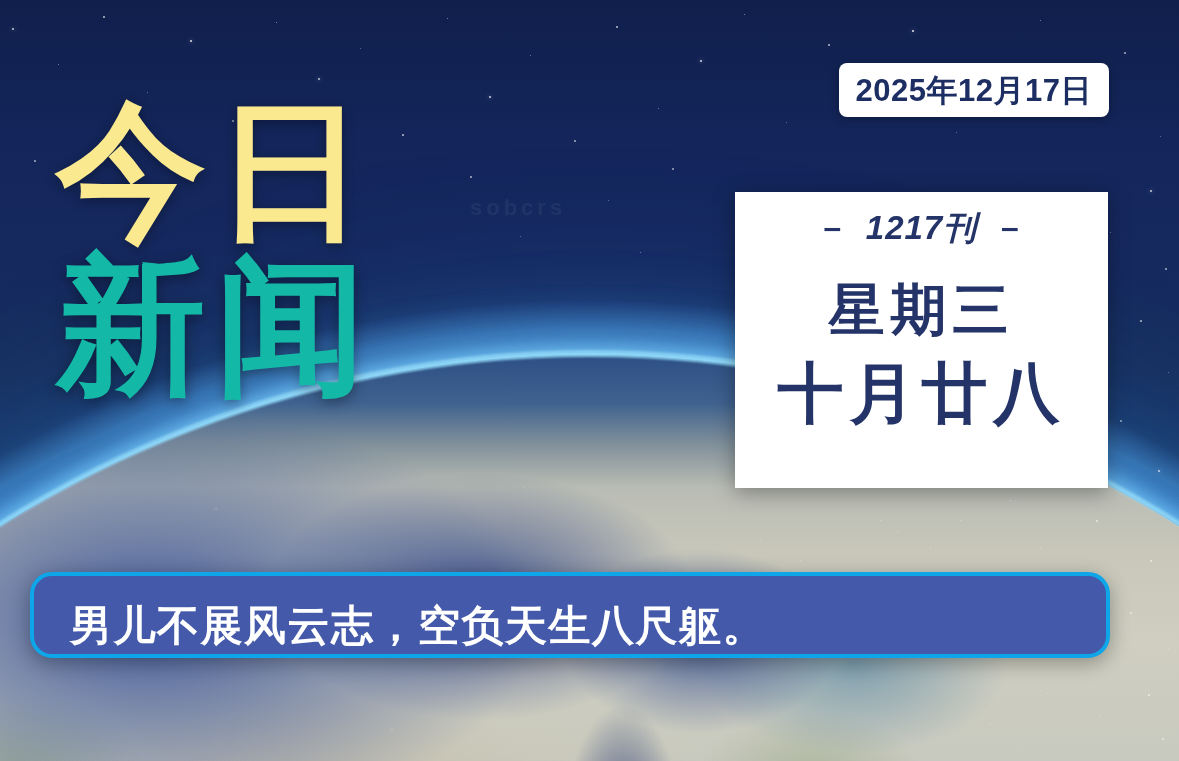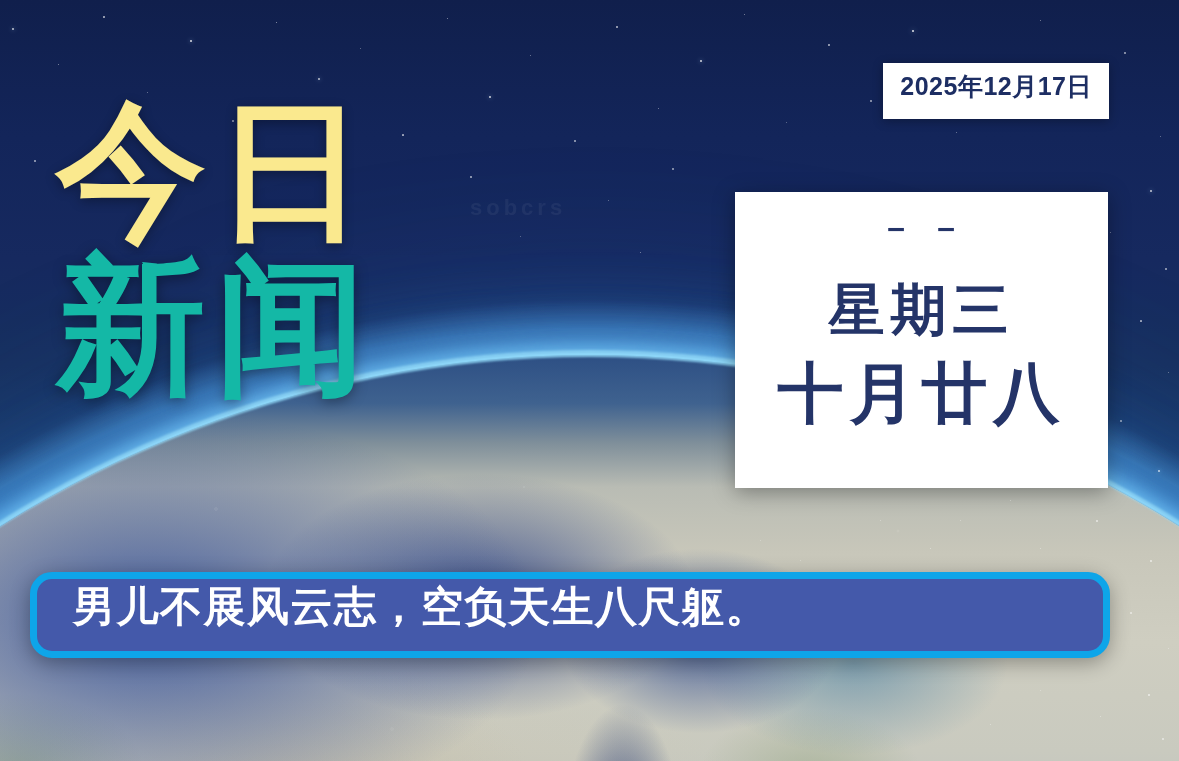--- a/index.html
+++ b/index.html
@@ -162,25 +162,25 @@
   }
 
   
   .date-badge {
     position: absolute;
     right: 70px;
     top: 63px;
     z-index: 8;
     background: #ffffff;
     color: #1d2e63;
-    font-size: 25px;
+    font-size: 31px;
     font-weight: 700;
     letter-spacing: 0.5px;
-    padding: 7px 17px 16px;
-    border-radius: 0;
+    padding: 7px 17px 5px;
+    border-radius: 8px;
     box-shadow: 0 2px 10px rgba(0,0,0,0.30);
     white-space: nowrap;
   }
 
   
   .tagline {
     position: absolute;
     left: 742px;
     top: 142px;
     width: 370px;
@@ -256,25 +256,25 @@
 
   
   .quote-banner {
     position: absolute;
     left: 30px;
     top: 572px;
     width: 1080px;
     height: 86px;
     box-sizing: border-box;
     background: #4459aa;
-    border: 7px solid #0ea5e9;
+    border: 4px solid #0ea5e9;
     border-radius: 22px;
     z-index: 8;
     display: flex;
-    align-items: flex-start;
+    align-items: flex-end;
     padding-left: 36px;
     box-shadow: 0 5px 20px rgba(0,0,0,0.32);
   }
   .quote-text {
     color: #ffffff;
     font-size: 42px;
     font-weight: 700;
     letter-spacing: 1.5px;
     white-space: nowrap;
   }
@@ -368,20 +368,21 @@
     <div class="title-line title-today">今日</div>
     <div class="title-line title-news">新闻</div>
   </div>
 
   <div class="date-badge">2025年12月17日</div>
 
 
   <div class="date-card">
     <div class="issue-row">
       <span class="issue-dash">－</span>
+      <span>1217刊</span>
       <span class="issue-dash">－</span>
     </div>
     <div class="weekday">星期三</div>
     <div class="lunar">十月廿八</div>
   </div>
 
   <div class="quote-banner">
     <span class="quote-text">男儿不展风云志，空负天生八尺躯。</span>
   </div>
 

